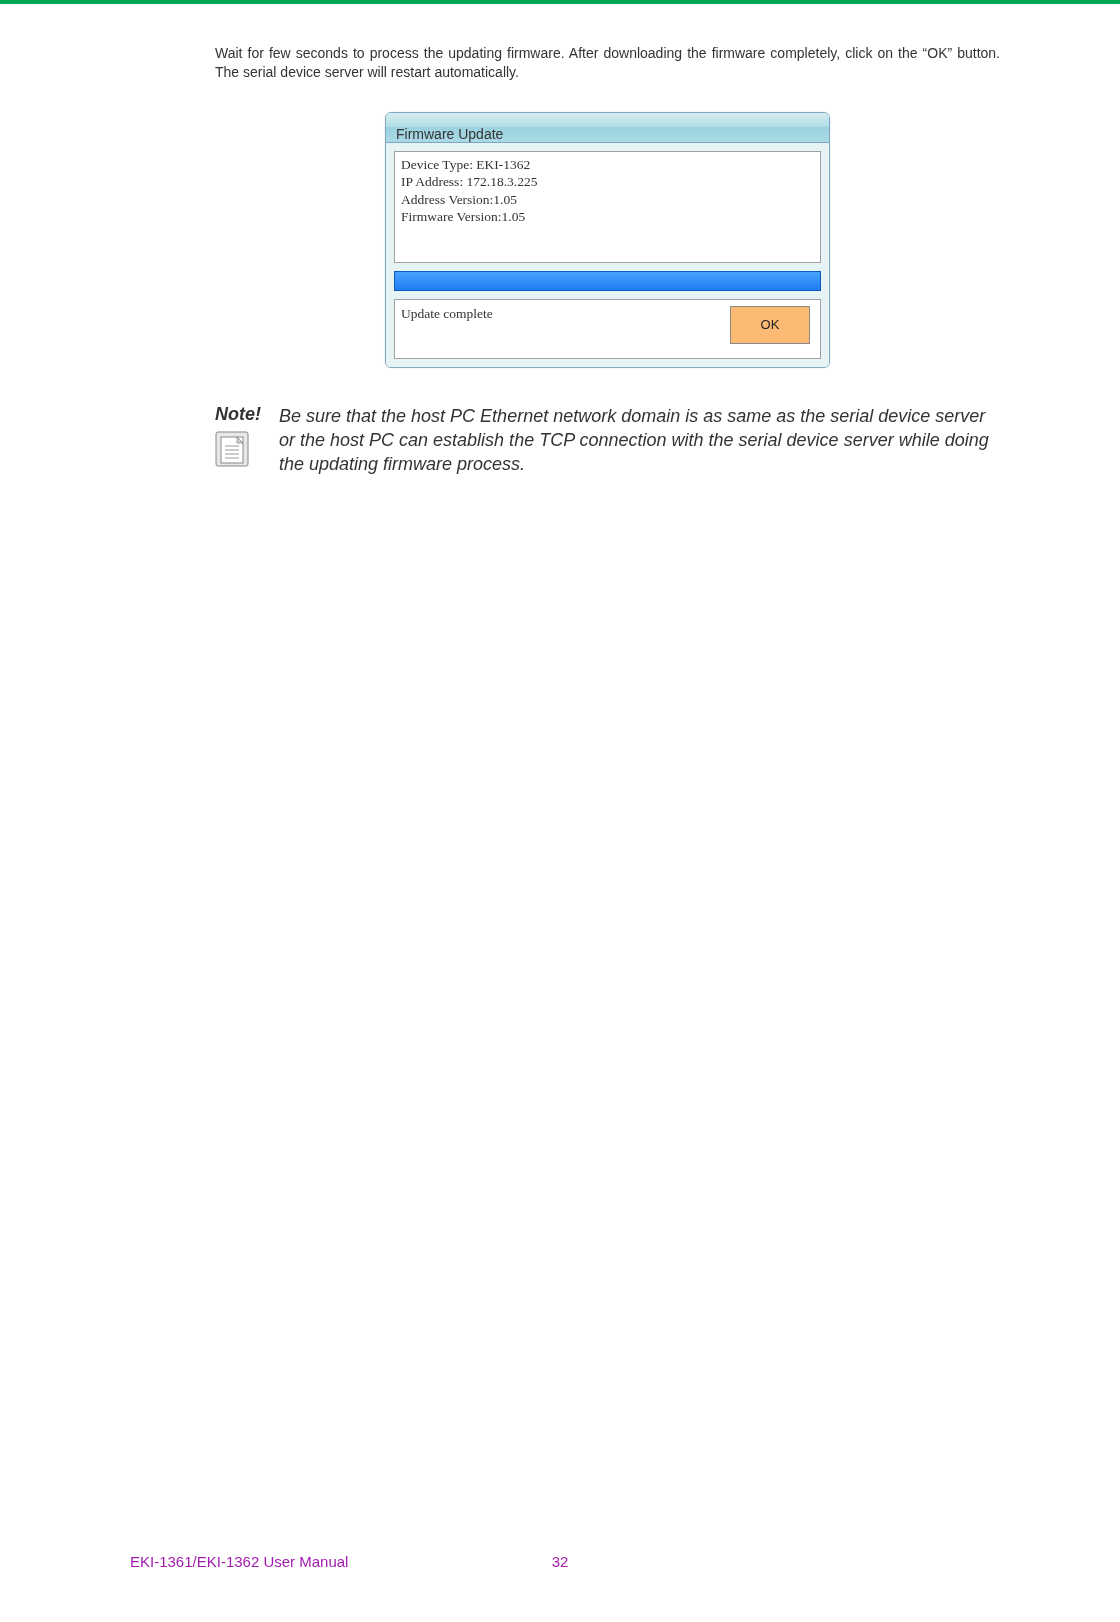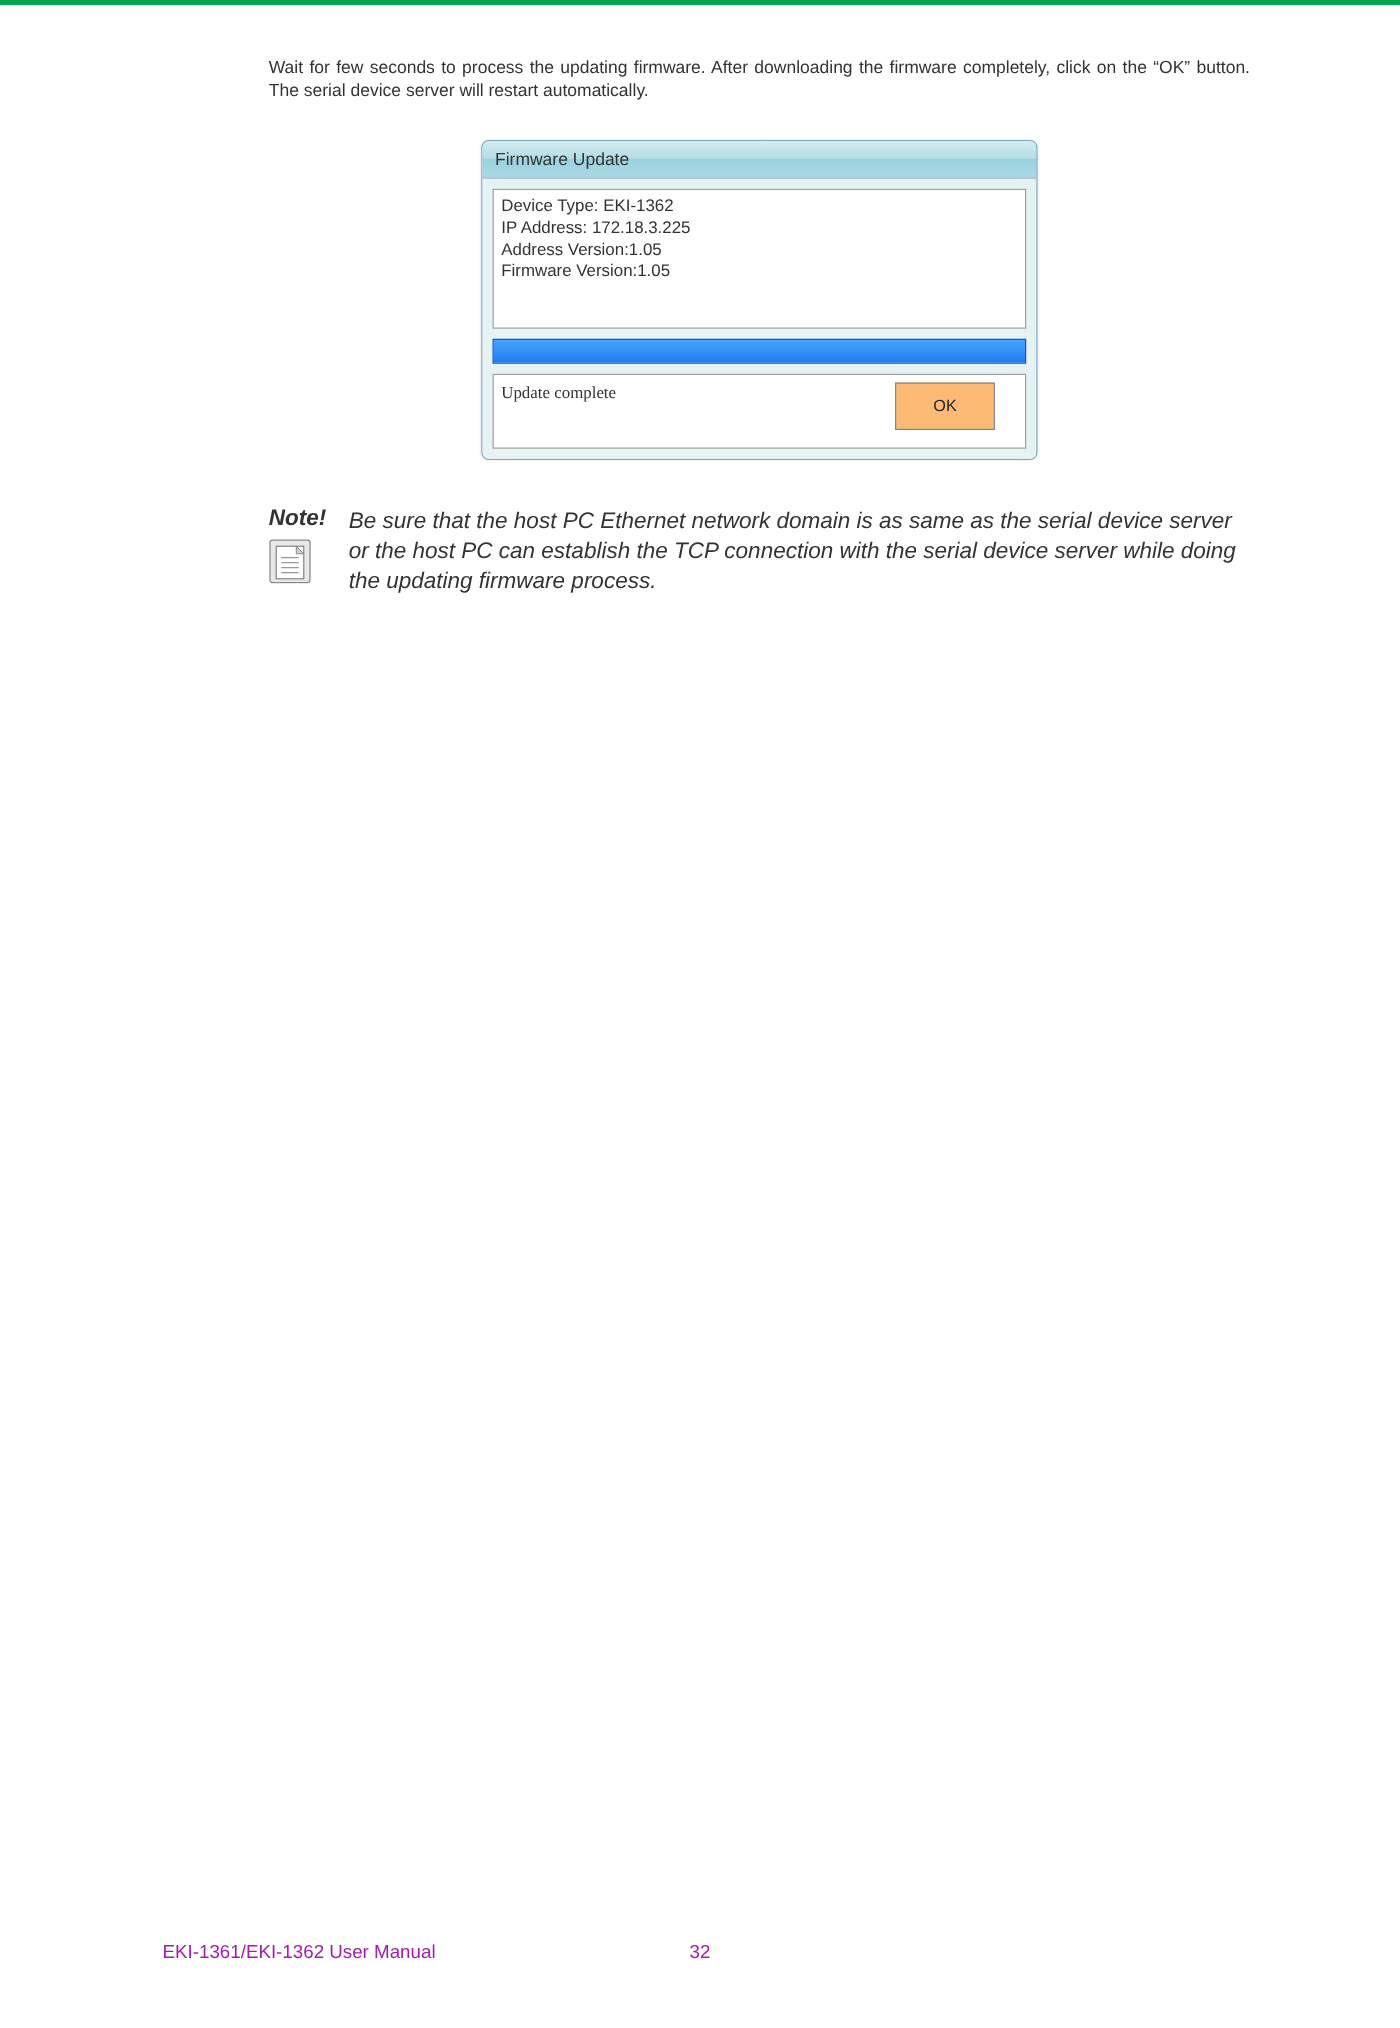--- a/index.html
+++ b/index.html
@@ -41,35 +41,35 @@
       border: 1px solid #7fa8c4;
       border-radius: 6px;
       overflow: hidden;
       box-shadow: 0 0 2px rgba(0,0,0,0.15);
     }
     .dialog-titlebar {
       height: 30px;
       background: linear-gradient(to bottom, #d4ecf0 0%, #b2dde6 48%, #9bd2e0 50%, #aad9e4 100%);
       border-bottom: 1px solid #7fa8c4;
       display: flex;
-      align-items: center;
+      align-items: flex-end;
       padding-left: 10px;
       font-family: "Segoe UI", Tahoma, sans-serif;
       font-size: 14px;
       color: #333;
     }
     .dialog-body {
       background: #e6f3f5;
       padding: 8px;
     }
     .info-box {
       background: #ffffff;
       border: 1px solid #a0a0a0;
       padding: 4px 6px;
-      font-family: Liberation Sans, sans-serif;
+      font-family: Liberation Serif, serif;
       font-size: 13.5px;
       color: #333;
       line-height: 1.3;
       height: 112px;
       margin-bottom: 8px;
     }
     .info-box div {
       white-space: nowrap;
     }
     .progress-box {
@@ -77,21 +77,21 @@
       background: linear-gradient(to bottom, #4aa3ff 0%, #1e7cf0 100%);
       border: 1px solid #0a5bc4;
       margin-bottom: 8px;
     }
     .status-row {
       background: #ffffff;
       border: 1px solid #a0a0a0;
       display: flex;
       justify-content: space-between;
       align-items: flex-start;
-      padding: 4px 24px 14px 6px;
+      padding: 4px 10px 14px 6px;
     }
     .status-text {
       font-family: "Times New Roman", serif;
       font-size: 13.5px;
       color: #333;
       padding-top: 2px;
     }
     .ok-button {
       width: 80px;
       height: 38px;

